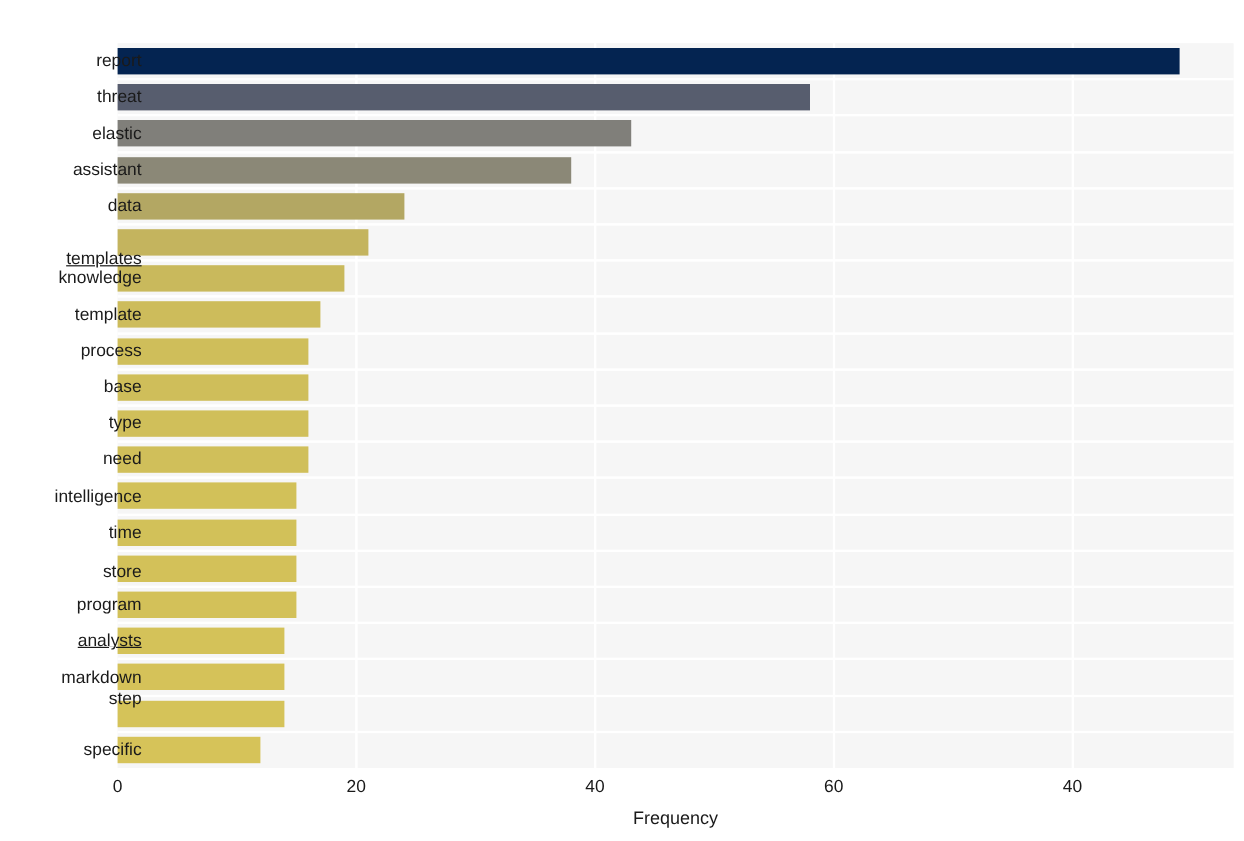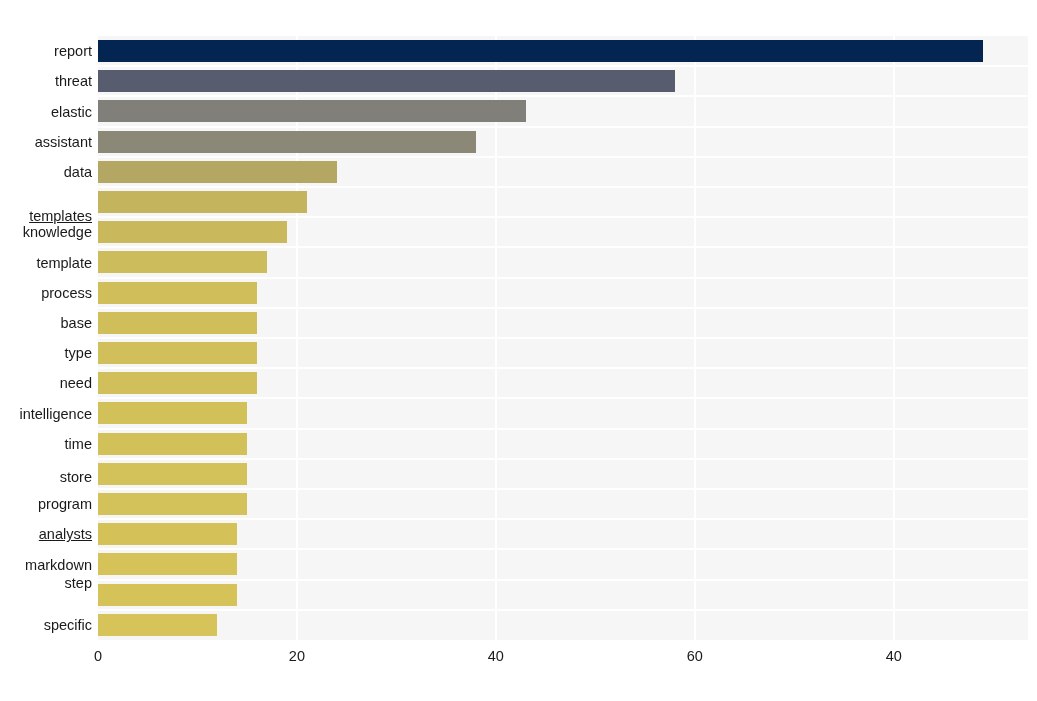--- a/index.html
+++ b/index.html
@@ -63,20 +63,21 @@
   .bar {
     height: 22px;
     border-radius: 0;
   }
   #y-labels {
     position: absolute;
     left: 0;
     top: 36px;
     width: 92px;
     height: 604px;
+    padding-left: 26px;
   }
   #y-labels .ylab {
     position: absolute;
     right: 0;
     width: 92px;
     text-align: right;
     font-size: 14.5px;
     color: #1a1a1a;
     white-space: nowrap;
     line-height: 1;
@@ -222,14 +223,15 @@
     </div>
 
   <div id="x-labels">
       <div class="xlab" style="left: 98px;">0</div>
       <div class="xlab" style="left: 296.93px;">20</div>
       <div class="xlab" style="left: 495.861px;">40</div>
       <div class="xlab" style="left: 694.791px;">60</div>
       <div class="xlab" style="left: 893.722px;">40</div>
     </div>
 
+  <div id="x-axis-title">Frequency</div>
 
 </div>
 
 </body></html>

